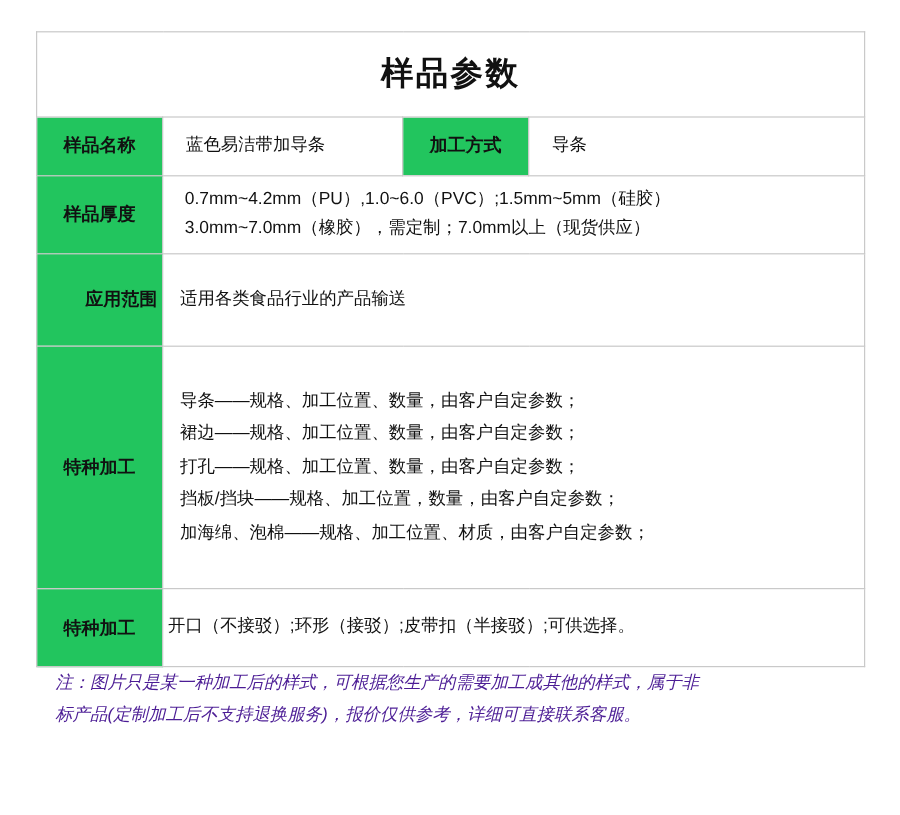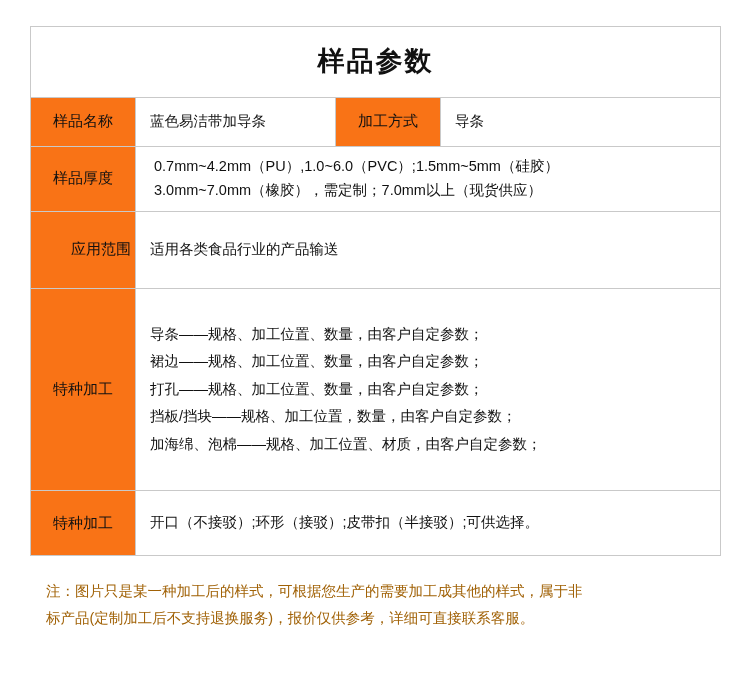--- a/index.html
+++ b/index.html
@@ -34,54 +34,54 @@
   }
   .title-cell {
     text-align: center;
     font-size: 27px;
     font-weight: bold;
     letter-spacing: 2px;
     padding: 16px 0 18px 0 !important;
     color: #111;
   }
   .label {
-    background: #f97316;
+    background: #22c55e;
     text-align: center;
     font-size: 15px;
-    font-weight: normal;
+    font-weight: bold;
     color: #111;
     padding: 12px 4px !important;
   }
   .value {
     background: #ffffff;
     font-size: 14.5px;
     color: #111;
-    padding: 12px 14px !important;
+    padding: 12px 19px !important;
     line-height: 1.65;
   }
   .value.big {
     padding: 8px 14px !important;
   }
   .value .ln {
     display: block;
     white-space: nowrap;
   }
   .value.indent .ln {
     padding-left: 4px;
   }
   .special-cell .ln {
     line-height: 1.9;
   }
   .note {
-    margin-top: 22px;
     width: 660px;
     margin-left: 16px;
     font-size: 14.5px;
     line-height: 1.85;
-    color: #a16207;
+    color: #4c1d95;
+    font-style: italic;
   }
   .note .ln {
     display: block;
   }
 </style>
 </head>
 <body>
 
 <div class="page">
 
@@ -124,21 +124,21 @@
           <span class="ln">导条——规格、加工位置、数量，由客户自定参数；</span>
           <span class="ln">裙边——规格、加工位置、数量，由客户自定参数；</span>
           <span class="ln">打孔——规格、加工位置、数量，由客户自定参数；</span>
           <span class="ln">挡板/挡块——规格、加工位置，数量，由客户自定参数；</span>
           <span class="ln">加海绵、泡棉——规格、加工位置、材质，由客户自定参数；</span>
         </td>
       </tr>
 
       <tr>
         <td class="label" style="padding:20px 4px !important;">特种加工</td>
-        <td class="value indent" colspan="3" style="padding:20px 14px !important;">开口（不接驳）;环形（接驳）;皮带扣（半接驳）;可供选择。</td>
+        <td class="value indent" colspan="3" style="padding:20px 4px !important;">开口（不接驳）;环形（接驳）;皮带扣（半接驳）;可供选择。</td>
       </tr>
     </tbody>
   </table>
 
   <div class="note">
     <span class="ln">注：图片只是某一种加工后的样式，可根据您生产的需要加工成其他的样式，属于非</span>
     <span class="ln">标产品(定制加工后不支持退换服务)，报价仅供参考，详细可直接联系客服。</span>
   </div>
 
 </div>

